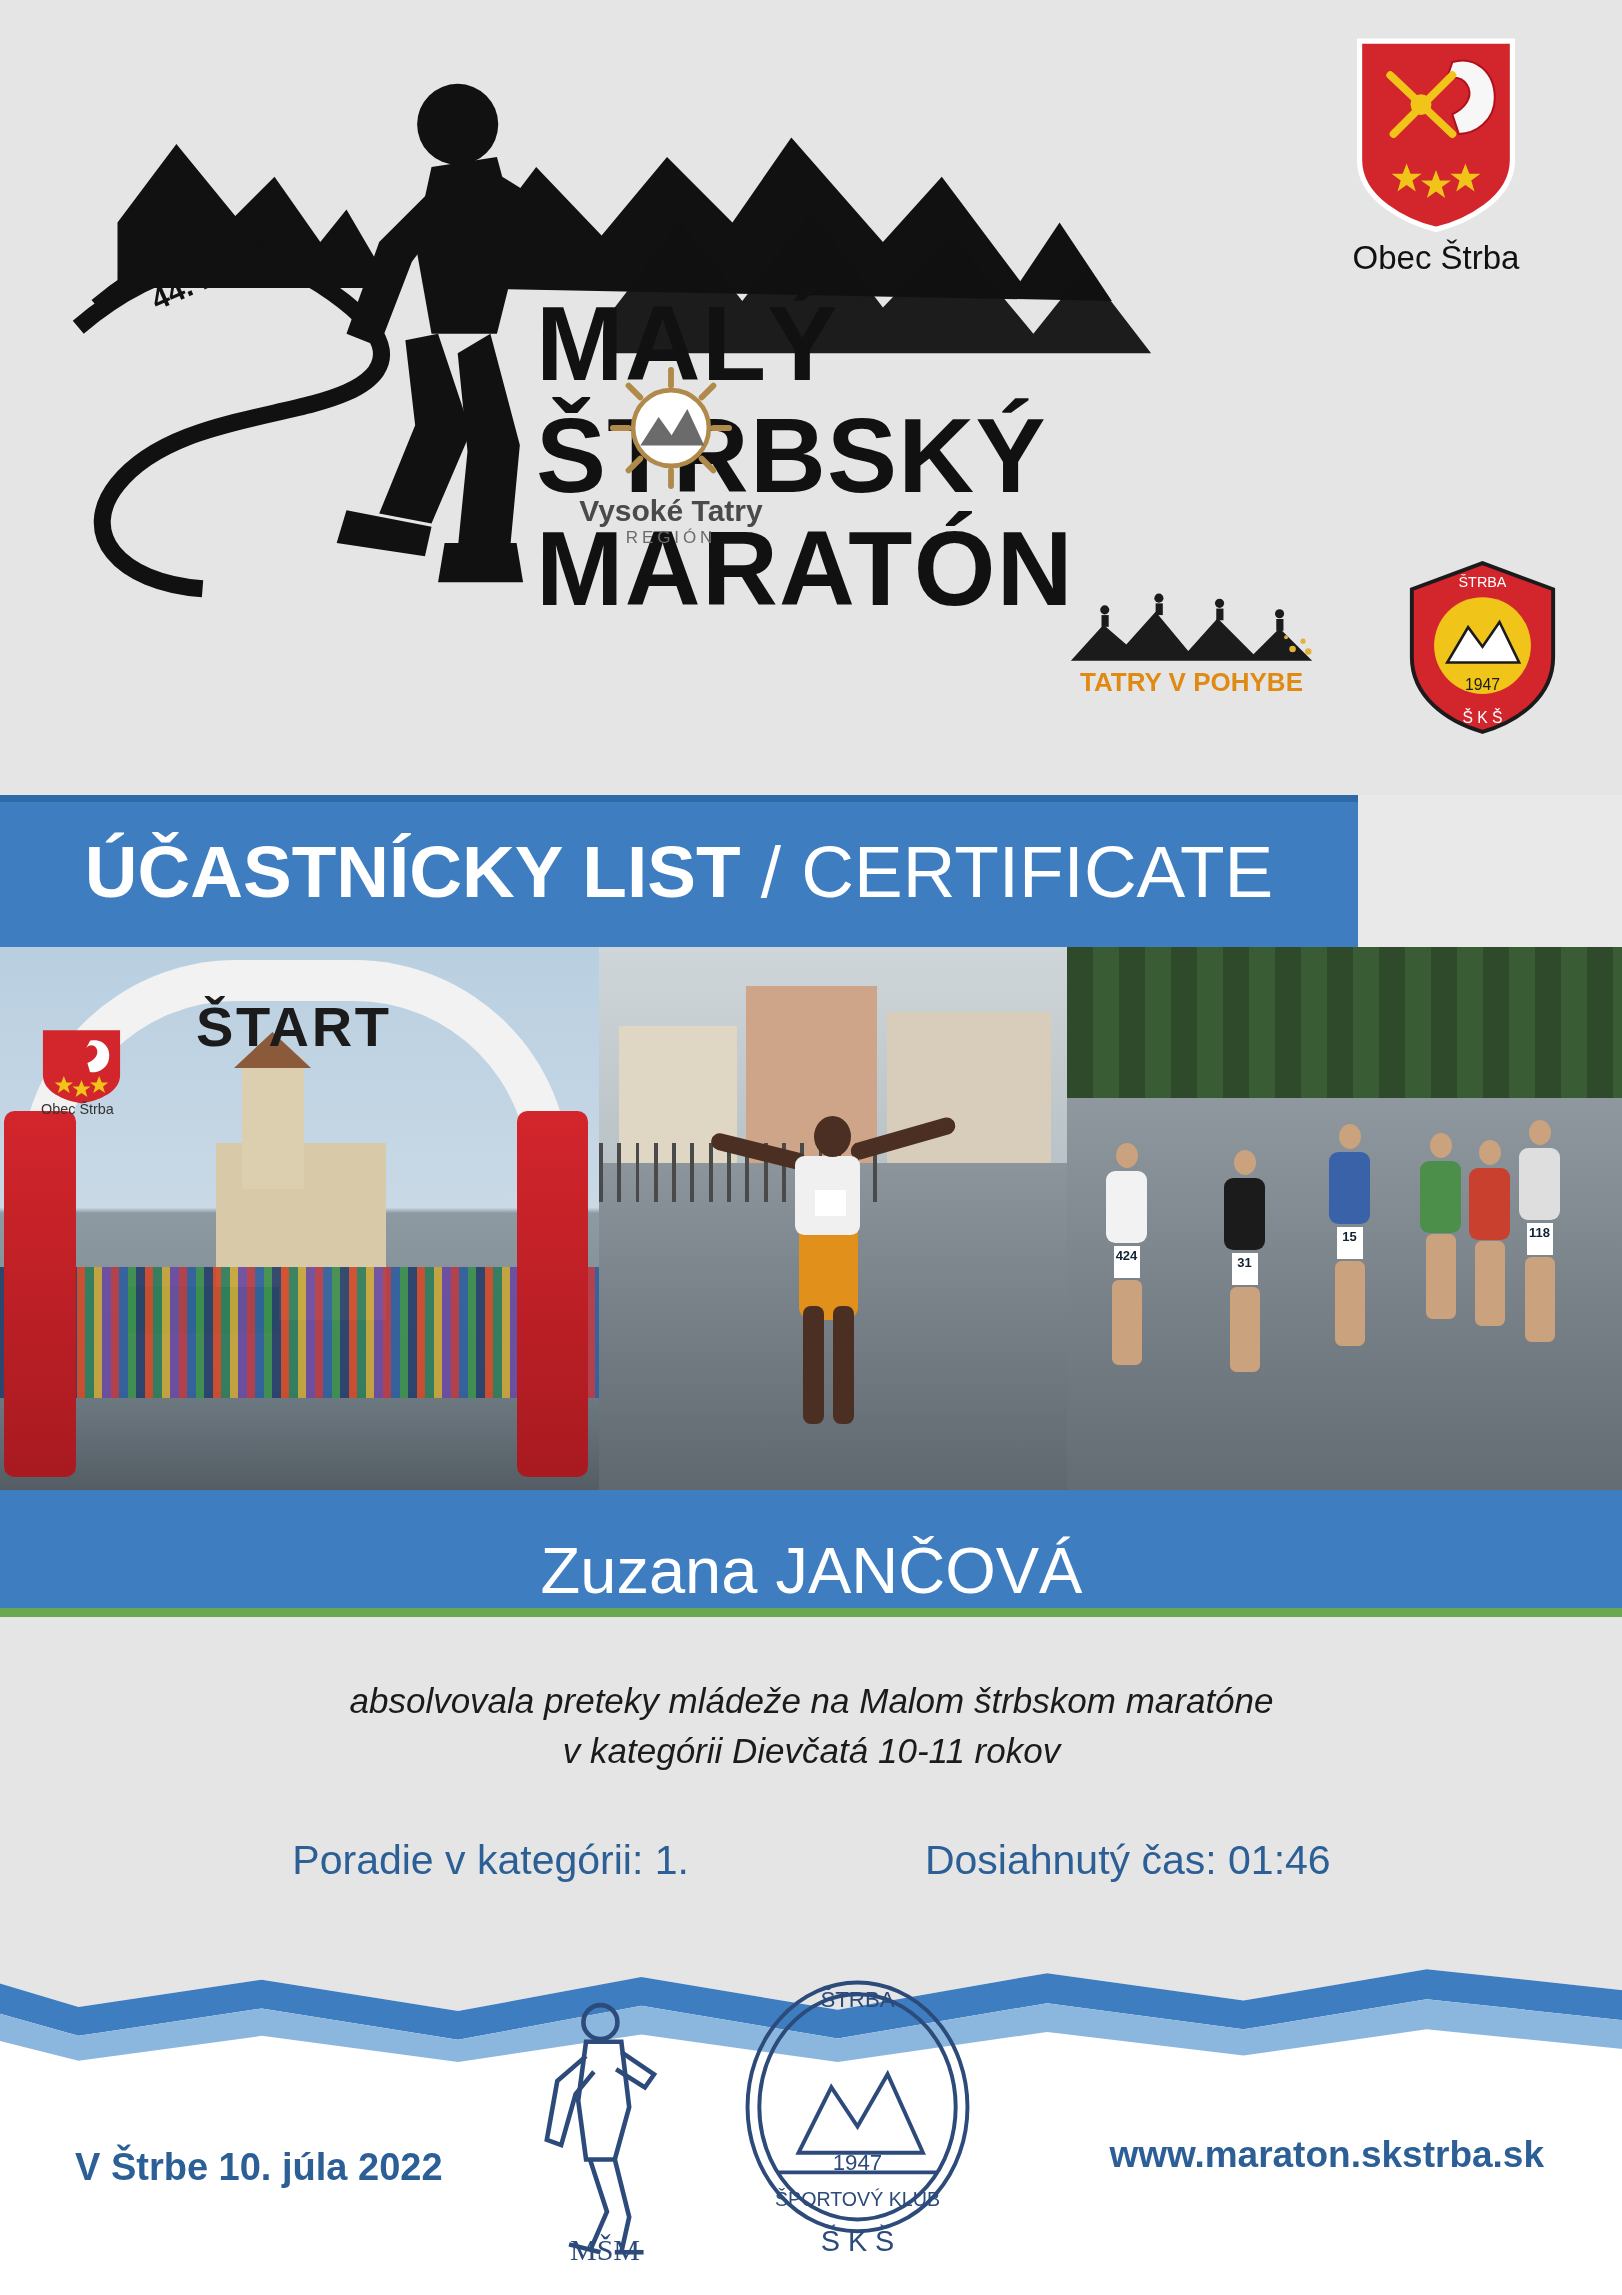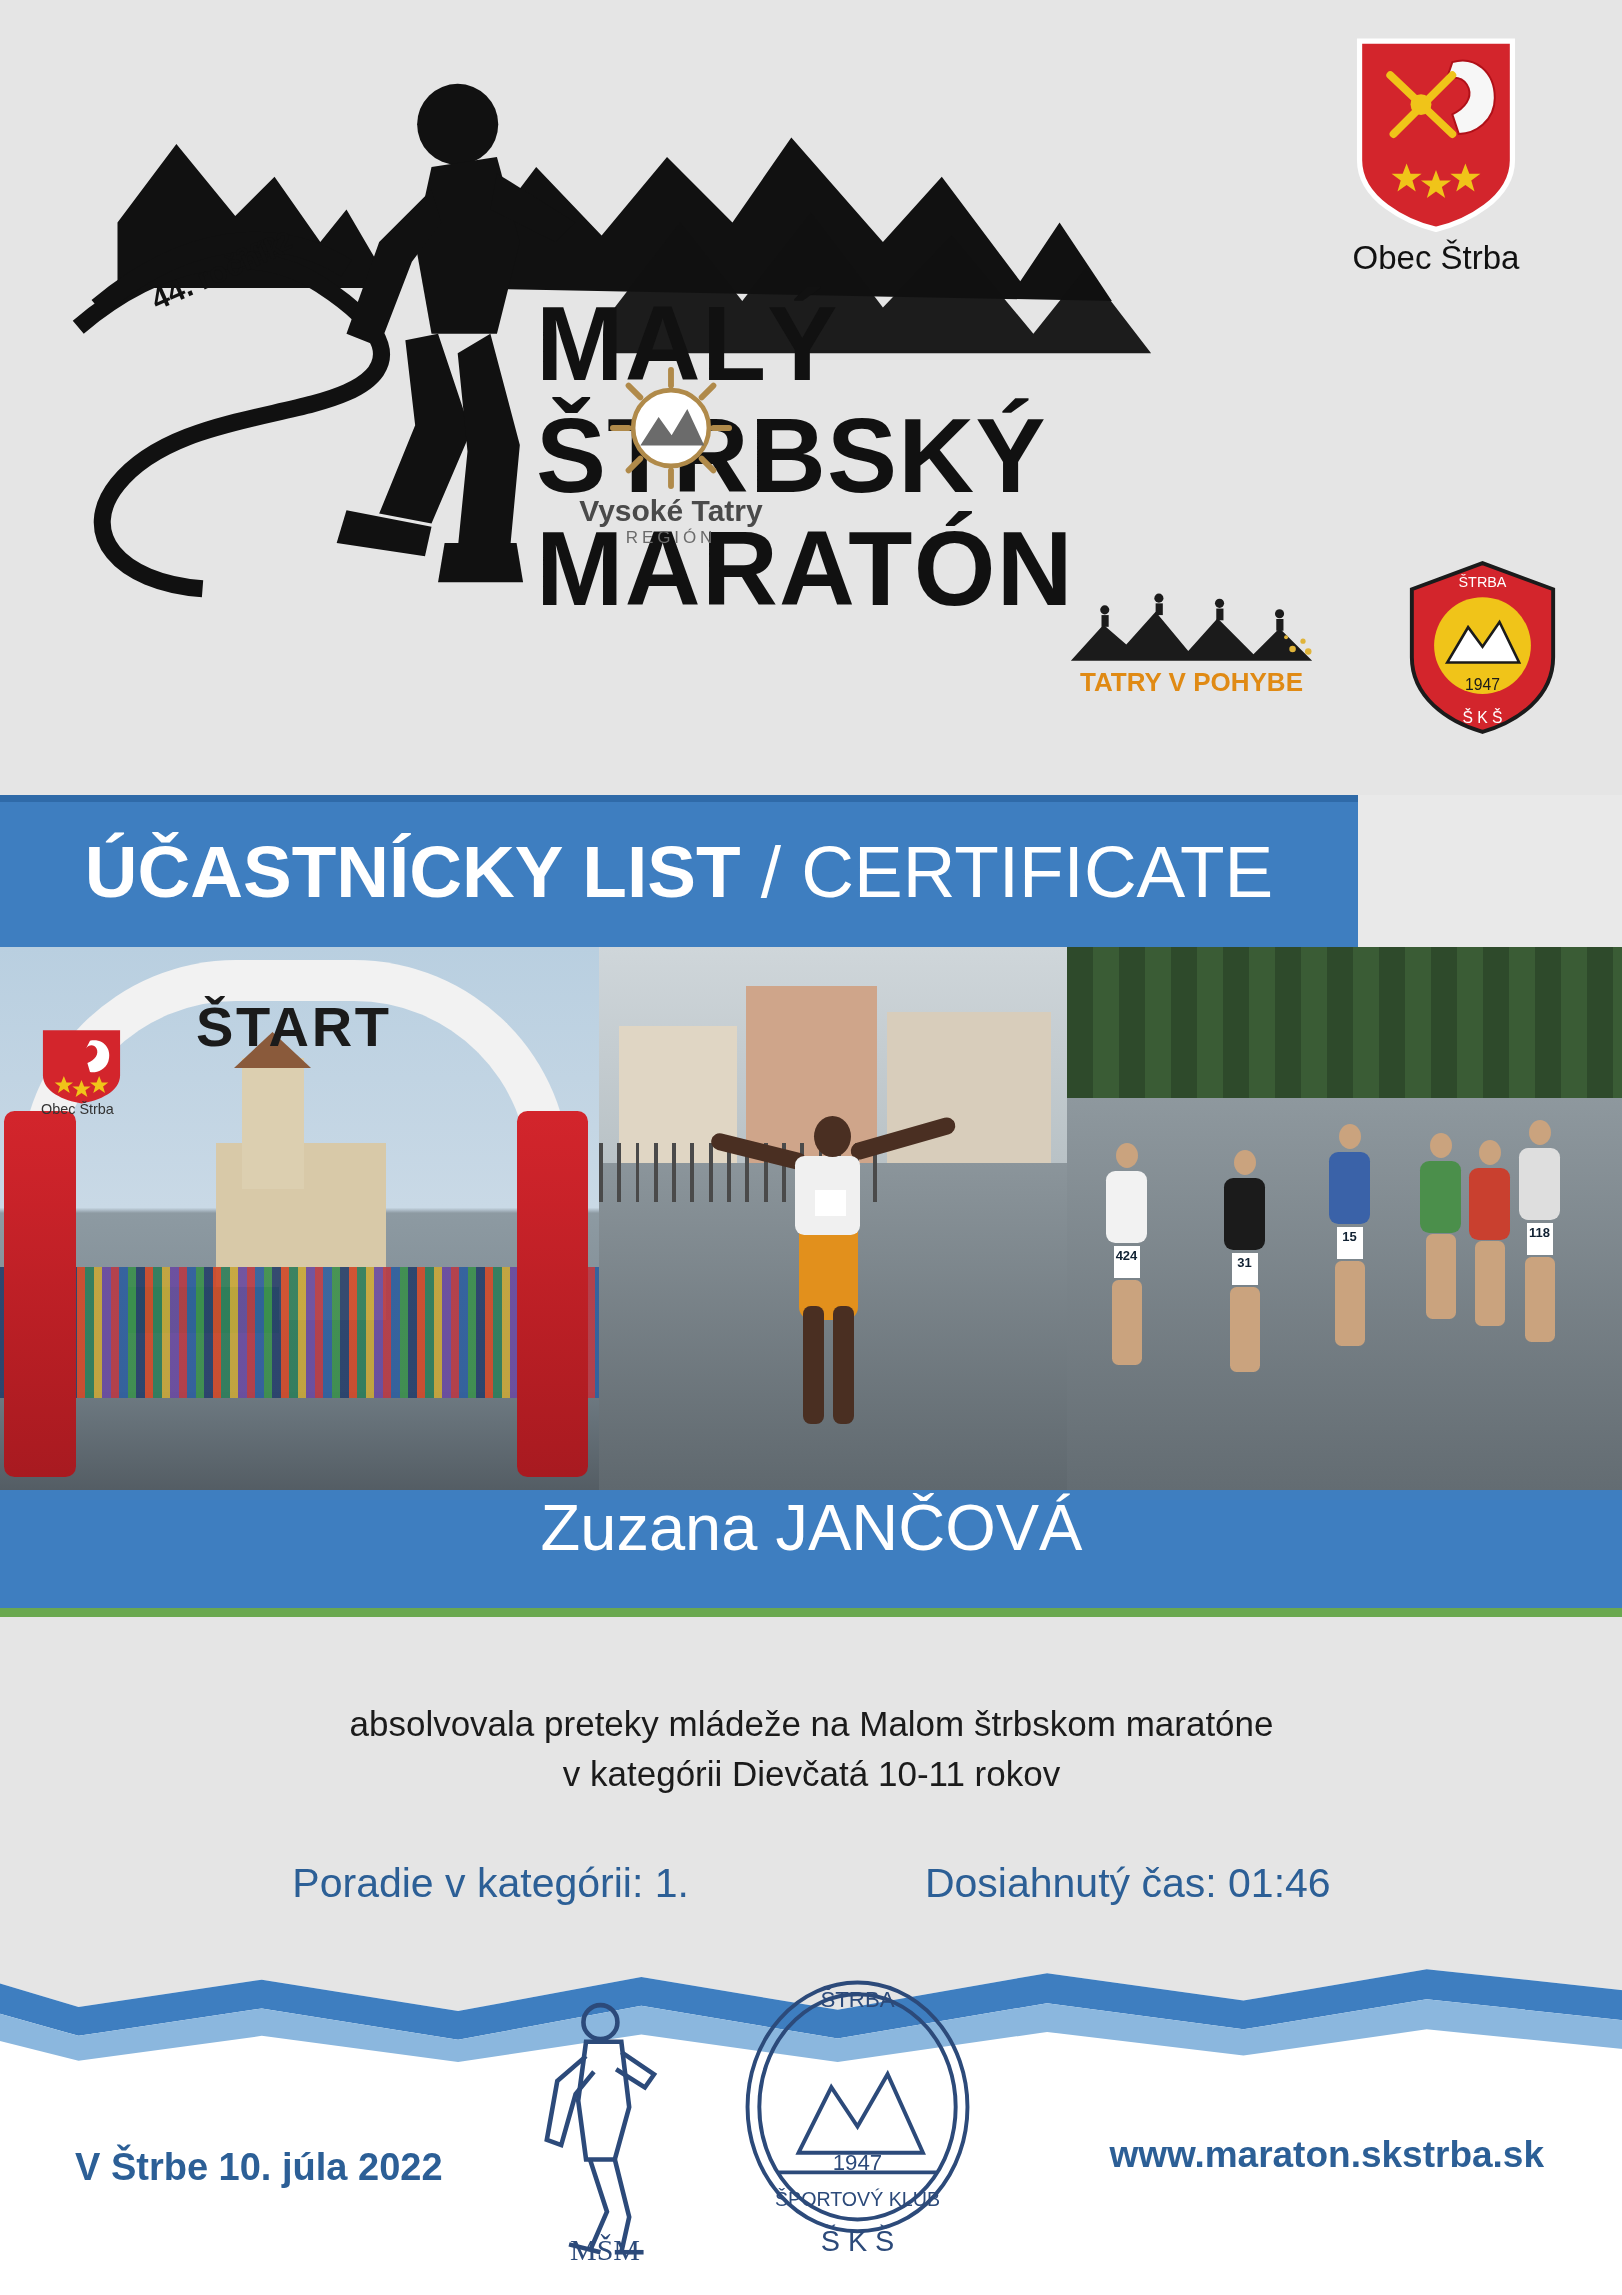--- a/index.html
+++ b/index.html
@@ -243,39 +243,40 @@
   .rn .legs { width: 30px; height: 85px; margin: 1.3px auto 0; background: #caa37e; border-radius: 6.5px;}
   .rn .bib { width: 26px; height: 32px; background:#fff; color:#123; font-size: 13px;
     text-align:center; line-height:19.6px; margin: 3.9px auto 0; font-weight: bold;}
 
   
   .name-bar {
     position: absolute;
     left: 0; top: 1490px;
     width: 1623px; height: 118px;
     background: #3e7ec0;
-    display: flex; align-items: flex-start; justify-content: center;
+    display: flex; align-items: flex-end; justify-content: center;
   }
   .name-text { font-size: 65px; color: #ffffff; }
   .green-line {
     position: absolute; left: 0; top: 1608px; width: 1623px; height: 9.2px;
     background: #6aa84f;
   }
 
   
   .body-area {
     position: absolute; left: 0; top: 1617px; width: 1623px; height: 347px;
     background: #e5e5e5;
   }
   .desc {
-    margin-top: 82px;
+    margin-top: 59px;
     text-align: center;
     font-size: 35px;
     color: #1b1b1b;
     line-height: 1.42;
+    font-style: italic;
   }
   .results {
     margin-top: 62px;
     display: flex;
     justify-content: center;
     gap: 236px;
     font-size: 41px;
     color: #2c5f96;
   }
 

